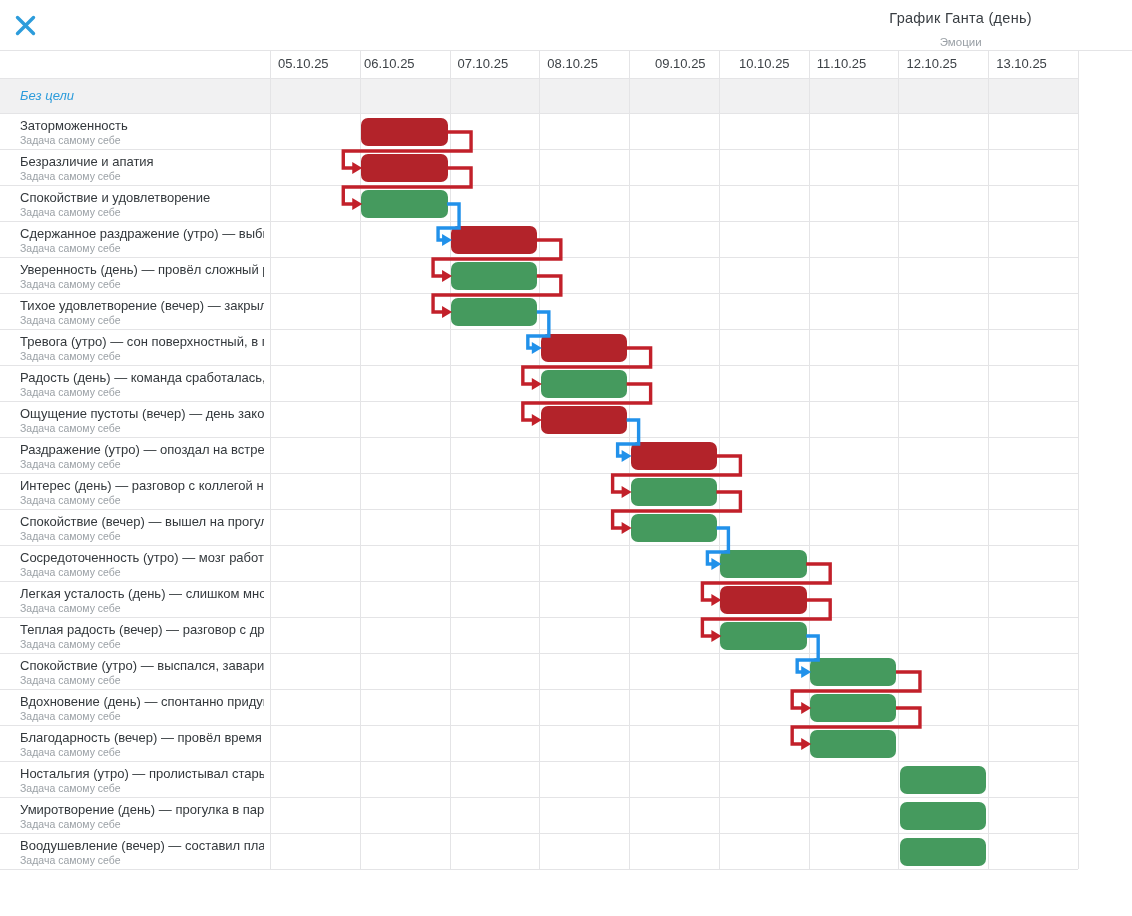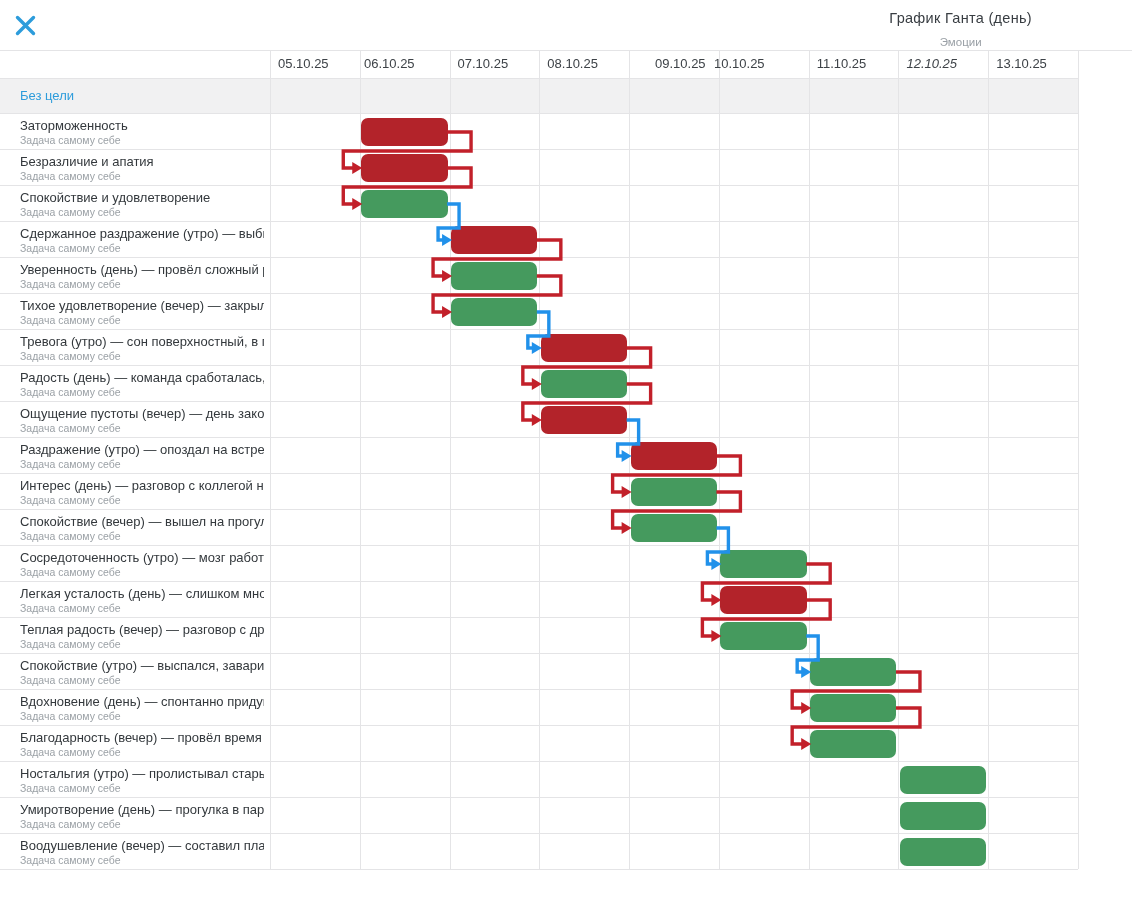--- a/index.html
+++ b/index.html
@@ -5,21 +5,21 @@
   html,body{margin:0;padding:0;width:1132px;height:916px;overflow:hidden;background:#fff;
     font-family:"Liberation Sans",sans-serif;-webkit-font-smoothing:antialiased;}
   #app{position:relative;width:1132px;height:916px;background:#fff;}
   .hline{position:absolute;height:1px;background:#e4e4e6;}
   .vline{position:absolute;width:1px;background:#e4e4e6;}
   #topbar{position:absolute;top:0;left:0;width:1132px;height:50px;background:#fff;z-index:5;}
   #close-btn{position:absolute;left:13px;top:13px;width:25px;height:25px;border:none;background:none;padding:0;cursor:pointer;}
   #title-block{position:absolute;top:10px;right:100px;text-align:center;}
   #title{font-size:14.5px;font-weight:normal;color:#383d42;letter-spacing:.3px;}
   #subtitle{font-size:11.5px;color:#9aa0a6;margin-top:10px;}
-  #group-row{position:absolute;top:78px;left:0;width:1078px;height:35px;background:#f1f1f2;}
+  #group-row{position:absolute;top:78px;left:0;width:1078px;height:35px;background:#f1f1f2;font-style:italic;}
   #group-label{position:absolute;left:20px;top:10px;font-size:13px;color:#2d9cdb;cursor:pointer;}
   .date-label{position:absolute;top:50px;height:28px;line-height:28px;font-size:13px;color:#3d4247;}
   .task-title{position:absolute;left:20px;font-size:13px;color:#33383c;white-space:nowrap;overflow:hidden;max-width:244px;}
   .task-sub{position:absolute;left:20px;font-size:10.5px;color:#9ba1a6;white-space:nowrap;}
   .bar{position:absolute;height:28px;border-radius:7px;cursor:pointer;}
   #links{position:absolute;top:0;left:0;pointer-events:none;}
   #footer{position:absolute;top:874px;left:0;width:1132px;height:42px;background:#f1f1f2;}
   #seg{position:absolute;left:812px;top:7px;width:300px;height:29px;background:#e6e6e8;border-radius:15px;display:flex;}
   .seg-btn{flex:1;border:none;background:none;border-radius:15px;font-size:13.5px;color:#7e858b;
     cursor:pointer;font-family:inherit;padding:0;}
@@ -79,23 +79,23 @@
     <div class="hline" style="left: 0px; top: 725px; width: 1078px; background: rgb(228, 228, 230);"></div>
     <div class="hline" style="left: 0px; top: 761px; width: 1078px; background: rgb(228, 228, 230);"></div>
     <div class="hline" style="left: 0px; top: 797px; width: 1078px; background: rgb(228, 228, 230);"></div>
     <div class="hline" style="left: 0px; top: 833px; width: 1078px; background: rgb(228, 228, 230);"></div>
     <div class="hline" style="left: 0px; top: 869px; width: 1078px; background: rgb(228, 228, 230);"></div>
     <div class="date-label" style="left: 278px;">05.10.25</div>
     <div class="date-label" style="left: 364px;">06.10.25</div>
     <div class="date-label" style="left: 457.56px;">07.10.25</div>
     <div class="date-label" style="left: 547.34px;">08.10.25</div>
     <div class="date-label" style="left: 655px;">09.10.25</div>
-    <div class="date-label" style="left: 714px;">10.10.25</div>
+    <div class="date-label" style="left: 739px;">10.10.25</div>
     <div class="date-label" style="left: 816.68px;">11.10.25</div>
-    <div class="date-label" style="left: 906.46px; font-style: italic;">12.10.25</div>
+    <div class="date-label" style="left: 906.46px;">12.10.25</div>
     <div class="date-label" style="left: 996.24px;">13.10.25</div>
     <div class="task-title" style="top: 118px;">Заторможенность</div>
     <div class="task-sub" style="top: 134px;">Задача самому себе</div>
     <div class="bar" style="left: 361.28px; top: 118px; width: 86.28px; background: rgb(179, 35, 42);"></div>
     <div class="task-title" style="top: 154px;">Безразличие и апатия</div>
     <div class="task-sub" style="top: 170px;">Задача самому себе</div>
     <div class="bar" style="left: 361.28px; top: 154px; width: 86.28px; background: rgb(179, 35, 42);"></div>
     <div class="task-title" style="top: 190px;">Спокойствие и удовлетворение</div>
     <div class="task-sub" style="top: 206px;">Задача самому себе</div>
     <div class="bar" style="left: 361.28px; top: 190px; width: 86.28px; background: rgb(69, 154, 94);"></div>

